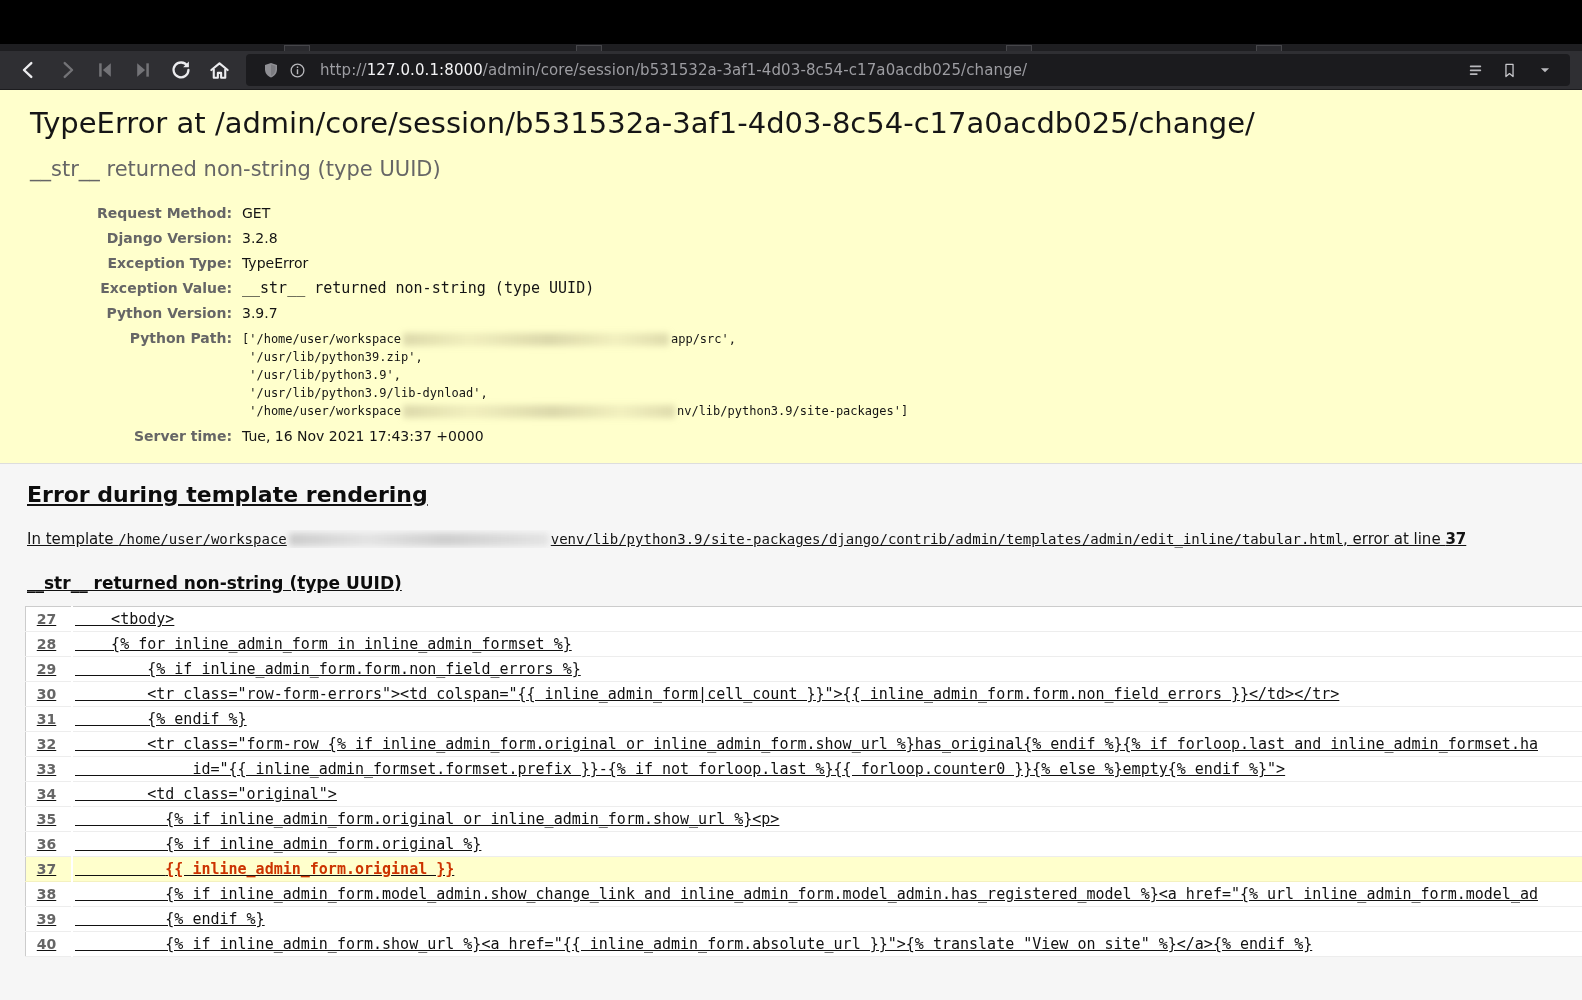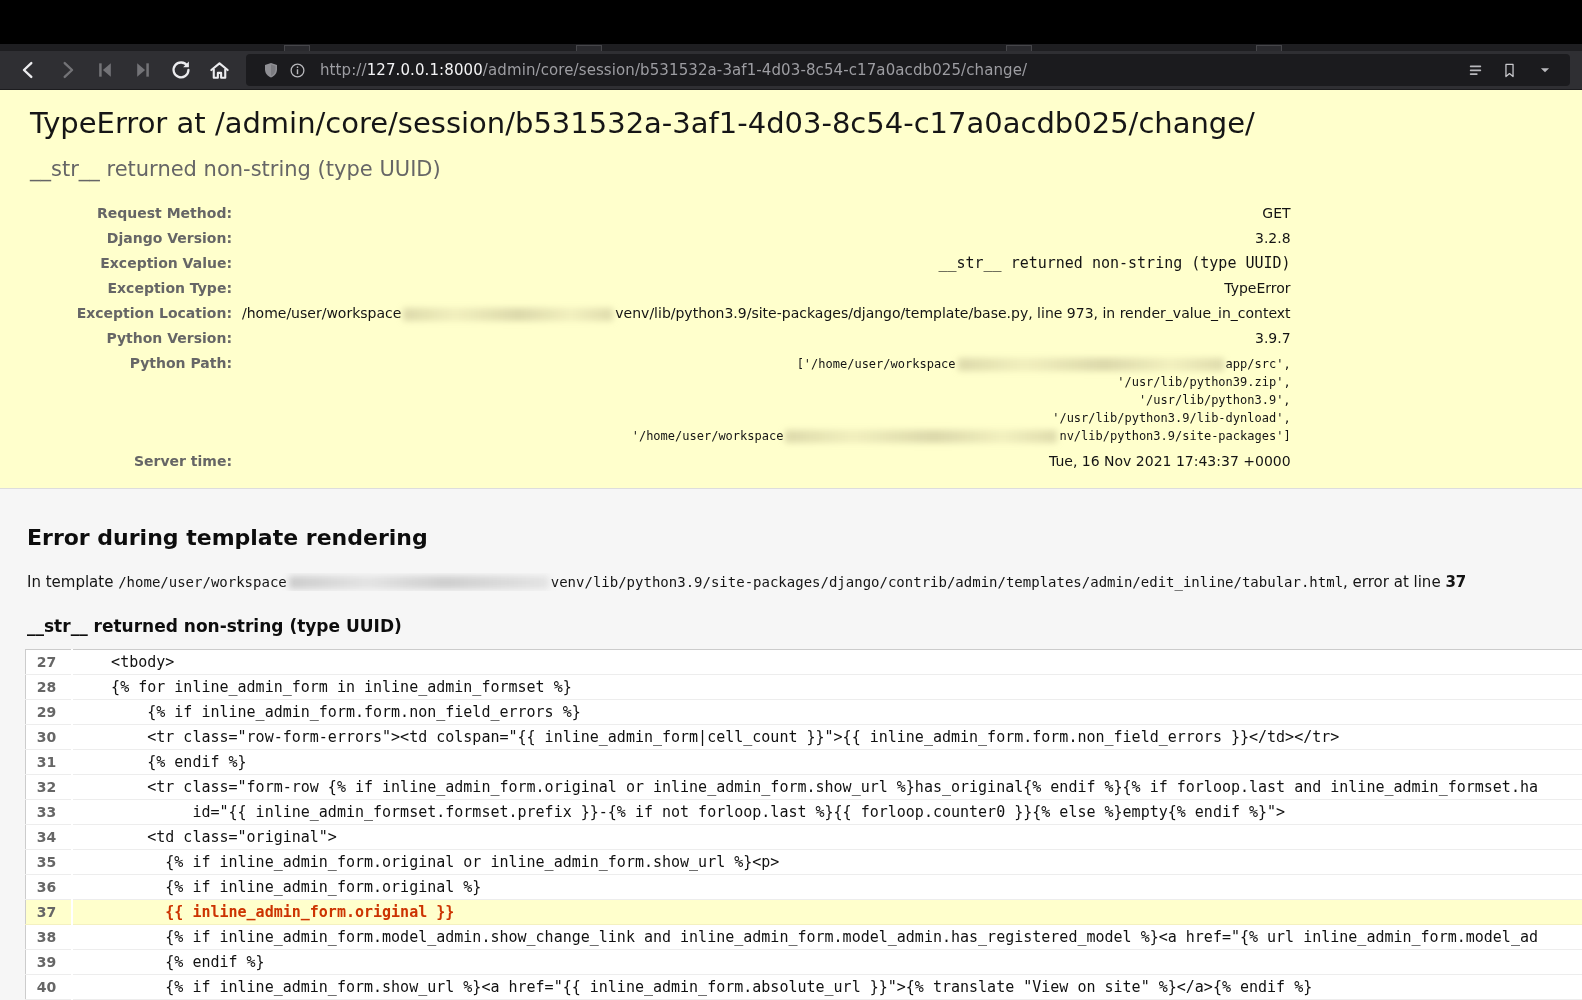--- a/index.html
+++ b/index.html
@@ -23,27 +23,27 @@
   .urlbar .spacer{flex:1;}
   .urlicon{display:flex;align-items:center;justify-content:center;width:26px;height:26px;flex:0 0 auto;}
   
   .page{position:absolute;top:46px;left:0;width:1582px;height:940px;overflow:hidden;background:#f6f6f6;color:#111;}
   .summary{background:#ffffcc;border-bottom:1px solid #ddd;padding:14px 0 14px 0;}
   .summary h1{margin:2px 0 0 30px;font-size:29px;font-weight:400;color:#161616;}
   .summary h2{margin:17px 0 0 30px;font-size:21px;font-weight:400;color:#666;}
   table.req{margin:20px 0 0 30px;border-collapse:collapse;}
   table.req th{width:202px;text-align:right;vertical-align:top;color:#666;font-weight:700;
                font-size:14px;padding:4px 10px 4px 0;white-space:nowrap;}
-  table.req td{font-size:14px;color:#141414;padding:4px 0;vertical-align:top;line-height:17px;text-align:right;}
+  table.req td{font-size:14px;color:#141414;padding:4px 0;vertical-align:top;line-height:17px;}
   table.req td.mono{font-family:"DejaVu Sans Mono",monospace;font-size:15px;}
   .pypath{font-family:"DejaVu Sans Mono",monospace;font-size:12px;line-height:18px;white-space:pre;}
   .redact{display:inline-block;vertical-align:middle;height:13px;border-radius:2px;margin:0 2px;}
   .redact-y{background:linear-gradient(90deg,rgba(186,180,138,.50),rgba(222,217,170,.42) 25%,rgba(186,180,140,.52) 55%,rgba(224,219,172,.42) 80%,rgba(190,184,142,.5));filter:blur(3px);}
   .redact-g{background:linear-gradient(90deg,rgba(168,168,168,.55),rgba(205,205,205,.45) 30%,rgba(172,172,172,.55) 60%,rgba(206,206,206,.45));filter:blur(3px);}
-  .tplsection{padding-top:20px;}
+  .tplsection{padding-top:2px;text-decoration:underline;}
   .tplsection h2{margin:16px 0 0 27px;font-size:22px;font-weight:700;color:#0d0d0d;}
   .intemplate{margin:23px 0 0 27px;font-size:15px;color:#141414;white-space:nowrap;overflow:hidden;}
   .intemplate code{font-family:"DejaVu Sans Mono",monospace;font-size:14px;}
   .intemplate strong{font-weight:700;}
   .tplsection h3{margin:25px 0 0 27px;font-size:17px;font-weight:700;color:#0d0d0d;}
   table.source{margin:13px 0 0 25px;border-collapse:collapse;width:1557px;background:#fff;
                border-left:1px solid #ccc;border-top:1px solid #ccc;table-layout:fixed;}
   table.source th{width:33px;text-align:center;color:#666;font-weight:700;font-size:14px;
                   padding:3px 8px 2px 4px;vertical-align:top;border-bottom:1px solid #ededed;
                   border-right:2px solid #fff;line-height:19px;}
@@ -163,30 +163,26 @@
         <tbody id="summary-rows">
             <tr>
               <th>Request Method:</th>
               <td>GET</td>
             </tr>
             <tr>
               <th>Django Version:</th>
               <td>3.2.8</td>
             </tr>
             <tr>
+              <th>Exception Type:</th>
+              <td>TypeError</td>
+            </tr>
+            <tr>
               <th>Exception Value:</th>
               <td class="mono">__str__ returned non-string (type UUID)</td>
-            </tr>
-            <tr>
-              <th>Exception Type:</th>
-              <td>TypeError</td>
-            </tr>
-            <tr>
-              <th>Exception Location:</th>
-              <td>/home/user/workspace<span class="redact redact-y" style="width: 210px;"></span>venv/lib/python3.9/site-packages/django/template/base.py, line 973, in render_value_in_context</td>
             </tr>
             <tr>
               <th>Python Version:</th>
               <td>3.9.7</td>
             </tr>
             <tr>
               <th>Python Path:</th>
               <td>
                 <div class="pypath"><div>['/home/user/workspace<span class="redact redact-y" style="width: 266px;"></span>app/src',</div><div> '/usr/lib/python39.zip',</div><div> '/usr/lib/python3.9',</div><div> '/usr/lib/python3.9/lib-dynload',</div><div> '/home/user/workspace<span class="redact redact-y" style="width: 272px;"></span>nv/lib/python3.9/site-packages']</div></div>
               </td>

